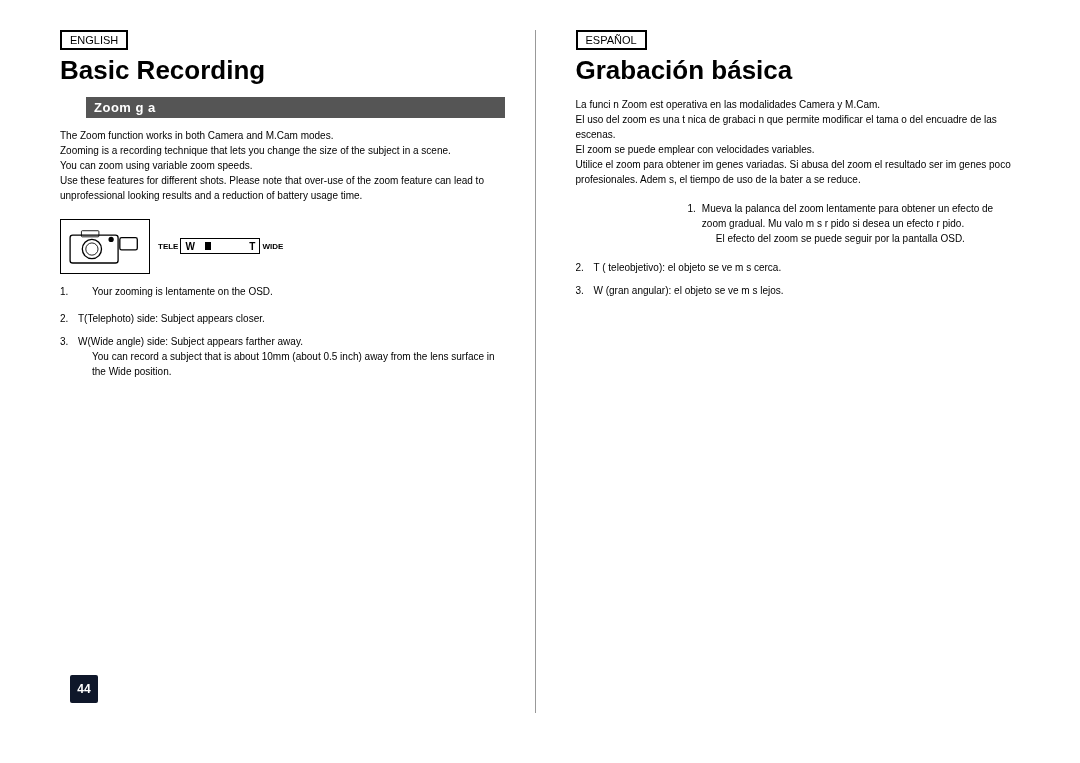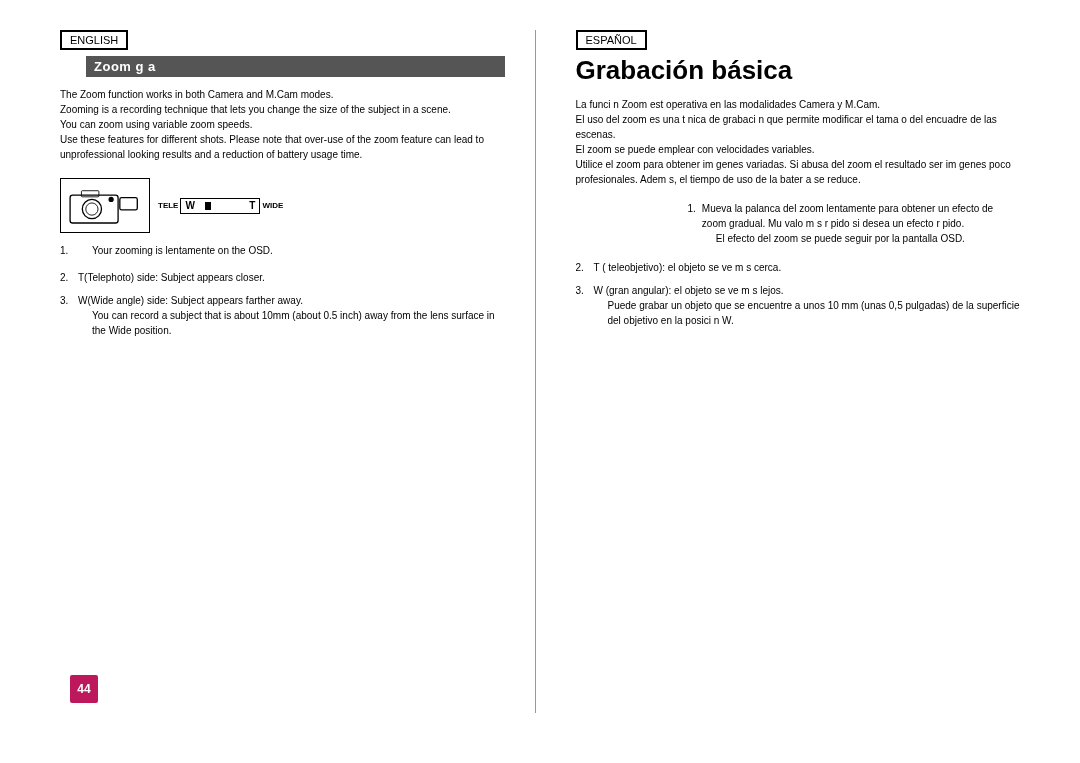--- a/index.html
+++ b/index.html
@@ -144,21 +144,21 @@
       line-height: 1.5;
       margin-top: 0;
       margin-bottom: 4px;
     }
     .page-number-badge {
       position: absolute;
       bottom: 10px;
       left: 30px;
       width: 28px;
       height: 28px;
-      background: #be185d;
+      background: #0f172a;
       color: #fff;
       font-size: 12px;
       font-weight: bold;
       display: flex;
       align-items: center;
       justify-content: center;
       border-radius: 2px;
     }
     .header-row {
       display: flex;
@@ -175,20 +175,21 @@
 </head>
 <body>
 
 <div class="page">
   <div class="two-column">
 
     <div class="column column-left">
       <div class="header-row">
         <span class="lang-badge">ENGLISH</span>
       </div>
+      <div class="section-title">Basic Recording</div>
       <div class="section-subtitle">Zoom g a</div>
       <div class="body-text">
         <span>The Zoom function works in both Camera and M.Cam modes.<br>
         Zooming is a recording technique that lets you change the size of the subject in a scene.<br>
         You can zoom using variable zoom speeds.<br>
         Use these features for different shots. Please note that over-use of the zoom feature can lead to unprofessional looking results and a reduction of battery usage time.</span>
       </div>
 
       <div class="diagram-row">
 
@@ -274,20 +275,19 @@
         <li>
           <span class="num">2.</span>
           <div class="step-content">
             <span>T ( teleobjetivo): el objeto se ve m s cerca.</span>
           </div>
         </li>
         <li>
           <span class="num">3.</span>
           <div class="step-content">
             <span>W (gran angular): el objeto se ve m s lejos.</span>
-            <div class="sub-item">Puede grabar un objeto que se encuentre a unos 10 mm (unas 0,5 pulgadas) de la superficie del objetivo en la posici n W.</div>
           </div>
         </li>
       </ol>
     </div>
 
   </div>
 </div>
 
 </body></html>

